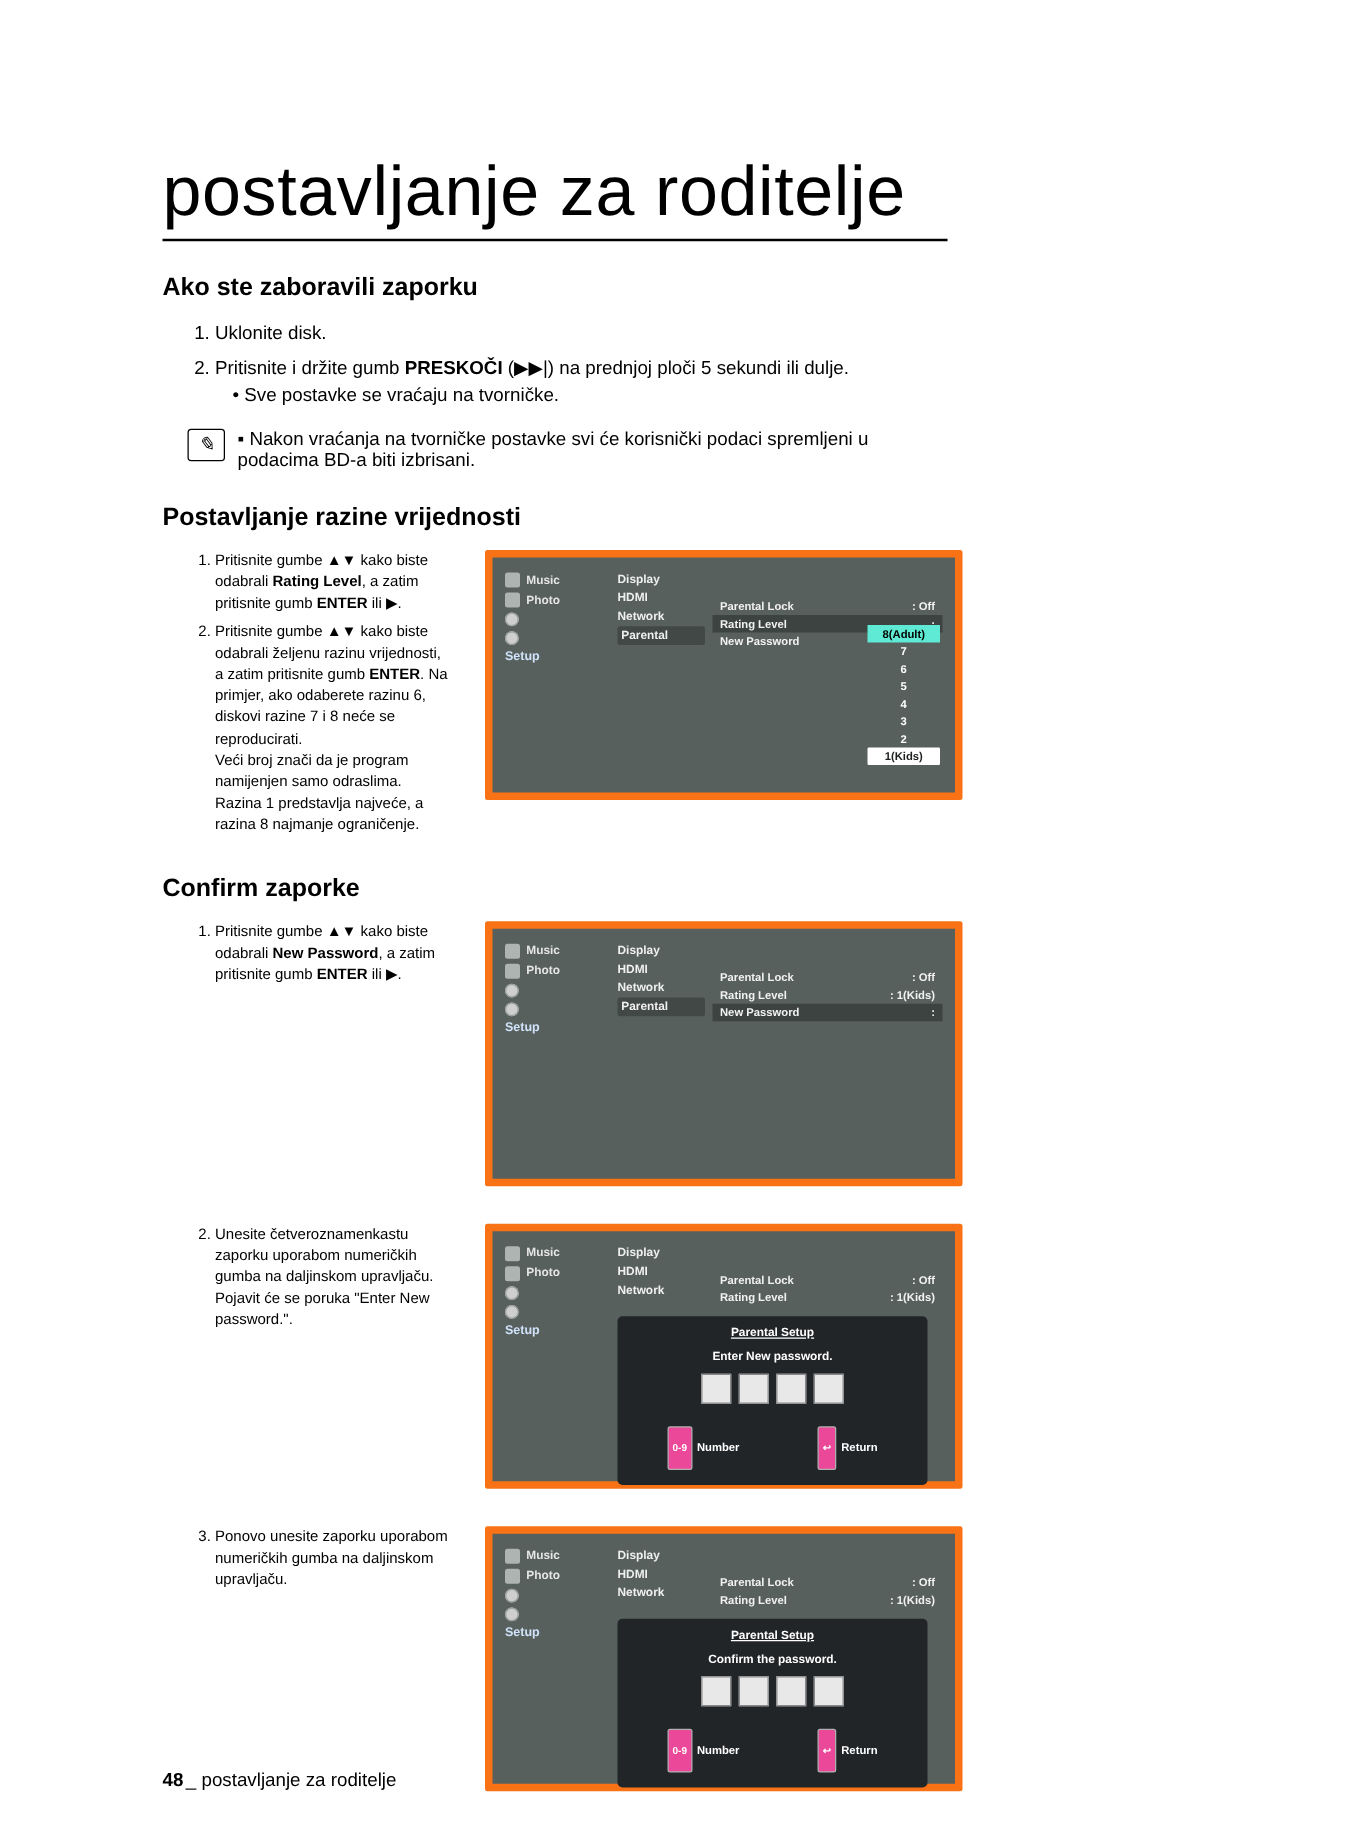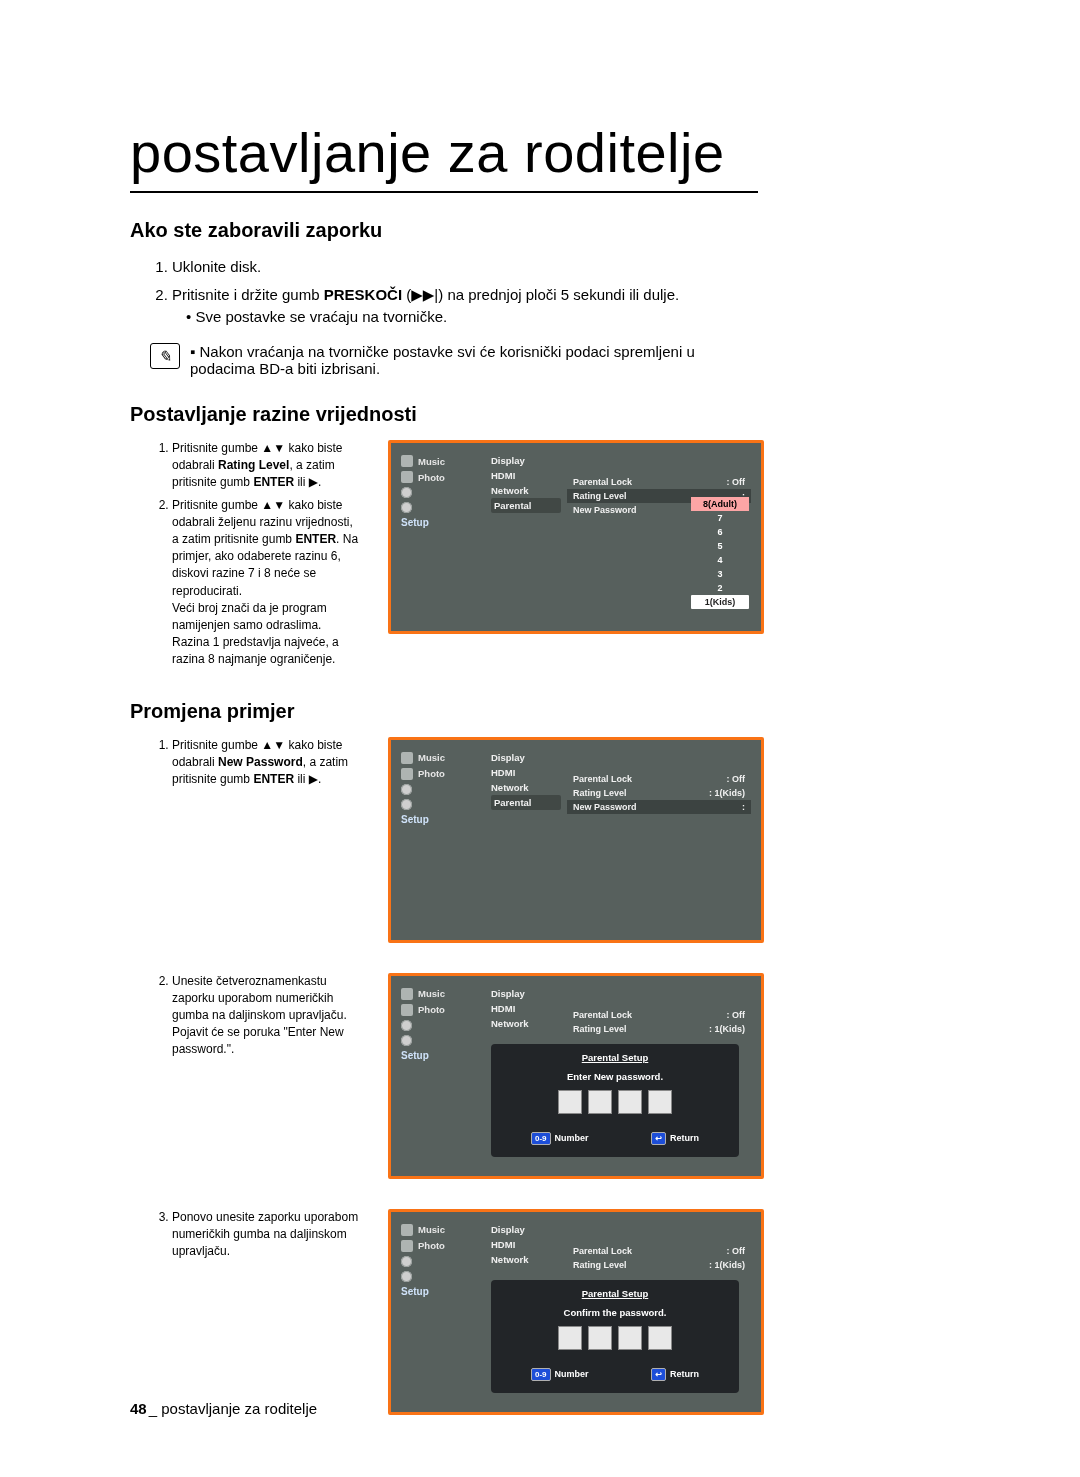--- a/index.html
+++ b/index.html
@@ -73,21 +73,21 @@
   }
   .col-text ol { padding-left: 42px; margin:0; }
   .col-text li { margin-bottom: 6px; }
   .screen {
     width: 370px;
     flex: 0 0 370px;
   }
   .tv, .tv2 {
     width: 370px;
     background: #57605d;
-    border: 3px solid #f97316;
+    border: 6px solid #f97316;
     border-radius: 2px;
     font-size: 10px;
     color: #e8e8e8;
     position: relative;
   }
   .tv { height: 188px; }
   .tv2 { height: 200px; }
 
   
   .sb {
@@ -182,22 +182,22 @@
   .modal .btrow {
     display:flex; justify-content:space-between;
     padding: 0 28px;
     font-weight:700;
     font-size:9px;
   }
   .modal .btn {
     display:inline-flex; align-items:center; gap:4px;
   }
   .chip {
-    display:inline-block; padding:1px 3px; border:1px solid #b0b0b0;
-    border-radius:2px; font-size:8px; background:#1d4ed8;
+    display:inline-block; padding:12px 3px; border:1px solid #b0b0b0;
+    border-radius:2px; font-size:8px; background:#ec4899;
   }
 
   .footer {
     position: absolute;
     left: 130px;
     bottom: 60px;
     font-size: 15px;
   }
   .footer b { font-weight:700; margin-right:2px; }
   b { font-weight:700; }
@@ -266,34 +266,34 @@
           <div class="pairrow hl">
               <span>Rating Level</span>
               <span class="v"></span>
             </div>
           <div class="pairrow">
               <span>New Password</span>
               <span></span>
             </div>
         </div>
         <div class="dd">
-          <div class="di" style="background:#fca5a5;color:#000">8(Adult)</div>
+          <div class="di" style="background:#5eead4;color:#000">8(Adult)</div>
           <div class="di">7</div>
           <div class="di">6</div>
           <div class="di">5</div>
           <div class="di">4</div>
           <div class="di">3</div>
           <div class="di">2</div>
           <div class="di hl">1(Kids)</div>
         </div>
       </div>
     </div>
   </div>
 
-  <div class="section-head">Promjena primjer</div>
+  <div class="section-head">Confirm zaporke</div>
 
   <div class="two-col">
     <div class="col-text">
       <ol>
         <li>
           <span>Pritisnite gumbe ▲▼ kako biste odabrali </span><b>New Password</b><span>, a zatim pritisnite gumb </span><b>ENTER</b><span> ili ▶.</span>
         </li>
       </ol>
     </div>
     <div class="screen">

